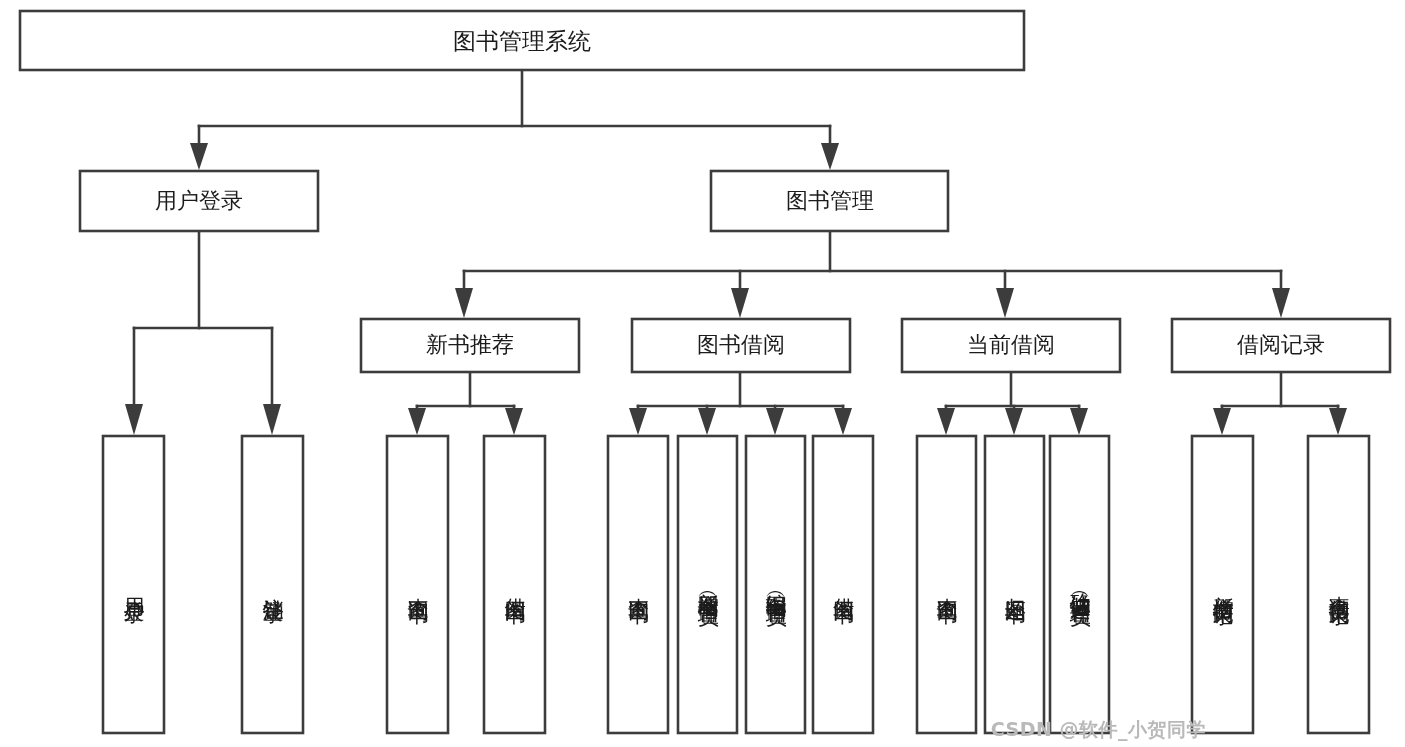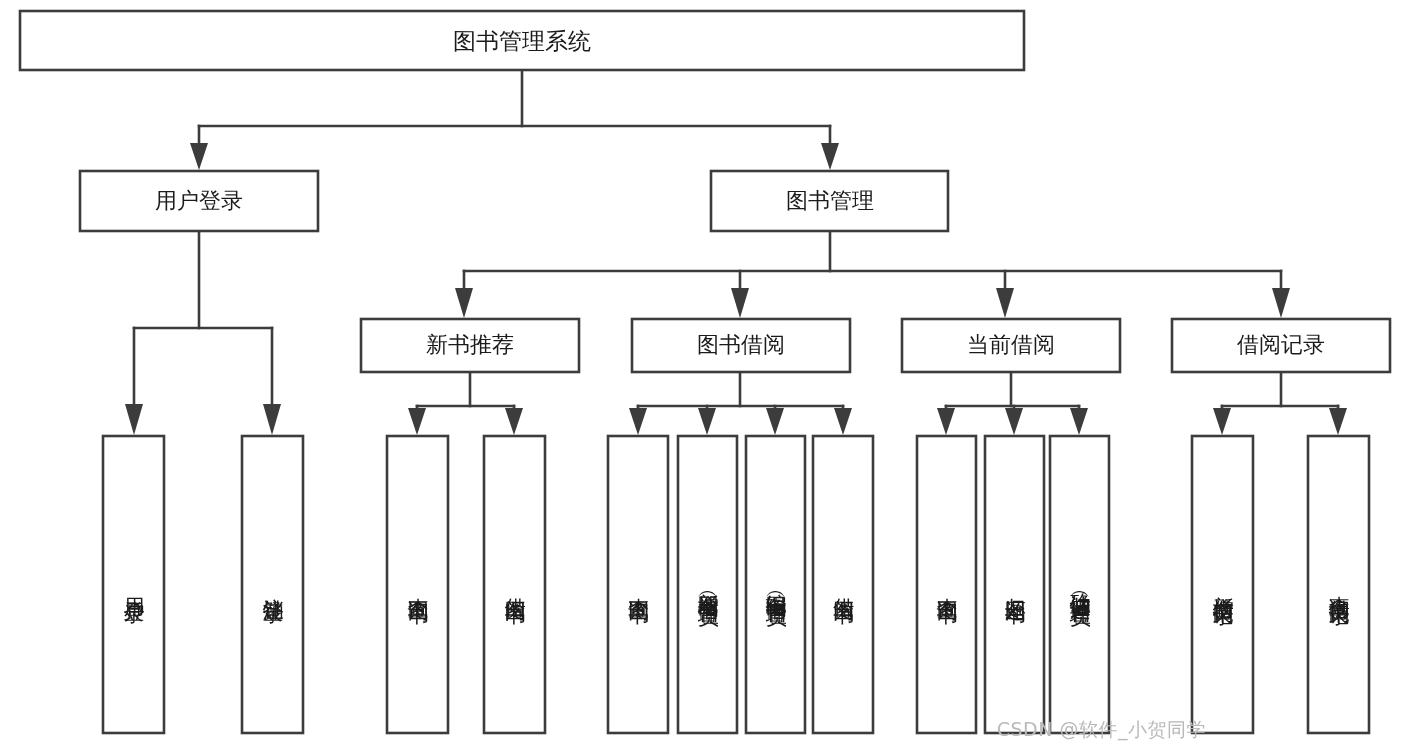--- a/index.html
+++ b/index.html
@@ -72,20 +72,21 @@
   }
   .watermark {
     position: absolute;
     right: 8px;
     bottom: 4px;
     font-family: "DejaVu Sans", "Liberation Sans", sans-serif;
     font-size: 19px;
     color: #b9b9b9;
     white-space: nowrap;
     letter-spacing: 0.5px;
+    font-weight: bold;
   }
 </style>
 </head>
 <body>
 
 <div id="diagram-root">
 
   <svg class="diagram-svg" viewBox="0 0 1405 747">
     <defs></defs>
 

